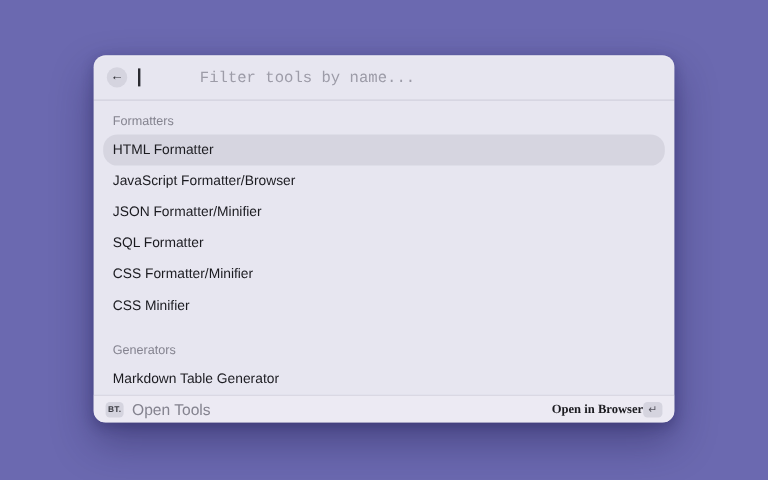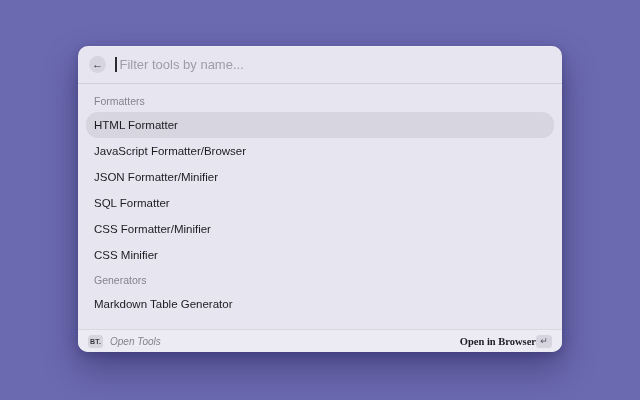--- a/index.html
+++ b/index.html
@@ -40,39 +40,40 @@
     font-size: 11px; line-height: 1;
     color: #2b2b31;
     cursor: pointer;
     flex: 0 0 auto;
   }
   .search-wrap { display: flex; align-items: center; flex: 1; }
   .caret { width: 1.5px; height: 15px; background: #2a2a30; flex: 0 0 auto; }
   .search-input {
     flex: 1;
     border: none; outline: none; background: transparent;
-    font-family: Liberation Sans, sans-serif;
+    font-family: Liberation Mono, monospace;
     font-size: 13px;
     color: #1b1b20;
     padding: 0 0 0 3px;
+    margin-left: 47px;
   }
   .search-input::placeholder { color: #9d9ca8; opacity: 1; }
 
   
   .list {
     flex: 1 1 auto;
     padding: 5px 8px;
     overflow: hidden;
   }
   .section-label {
     font-size: 10.5px;
     color: #84838f;
     padding: 6px 8px 5px 8px;
   }
-  .section-label + .section-label, .row + .section-label { margin-top: 0; }
+  .section-label + .section-label, .row + .section-label { margin-top: 12px; }
   .row {
     height: 26px;
     display: flex;
     align-items: center;
     padding: 0 8px;
     border-radius: 12px;
     font-size: 11.5px;
     color: #1b1b20;
     cursor: pointer;
   }
@@ -91,21 +92,21 @@
   .footer-left, .footer-right { display: flex; align-items: center; gap: 7px; }
   .logo-badge {
     width: 15px; height: 13px;
     border-radius: 3.5px;
     background: #d5d4df;
     display: flex; align-items: center; justify-content: center;
     font-size: 7px; font-weight: bold;
     color: #3a3a42;
     letter-spacing: .2px;
   }
-  .app-name { font-size: 10px; color: #84838f; font-style: italic; }
+  .app-name { font-size: 13px; color: #84838f; }
   .primary-action {
     display: flex; align-items: center; gap: 0;
     background: none; border: none; cursor: pointer; padding: 0;
     font-family: Liberation Serif, serif;
   }
   .primary-action-label { font-size: 10.5px; font-weight: 700; color: #1b1b20; }
   .keycap {
     width: 16px; height: 13px;
     border-radius: 3.5px;
     background: #d5d4df;

